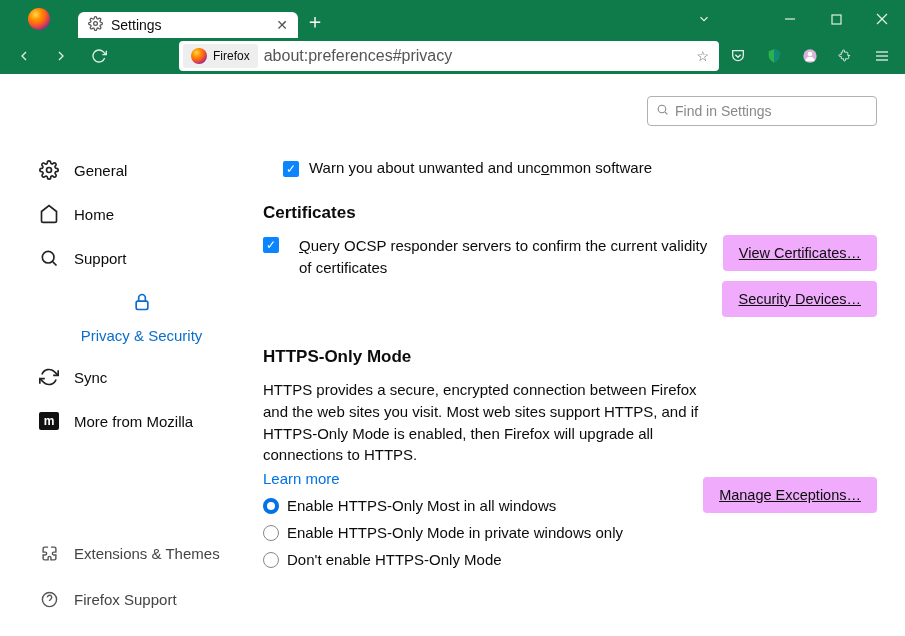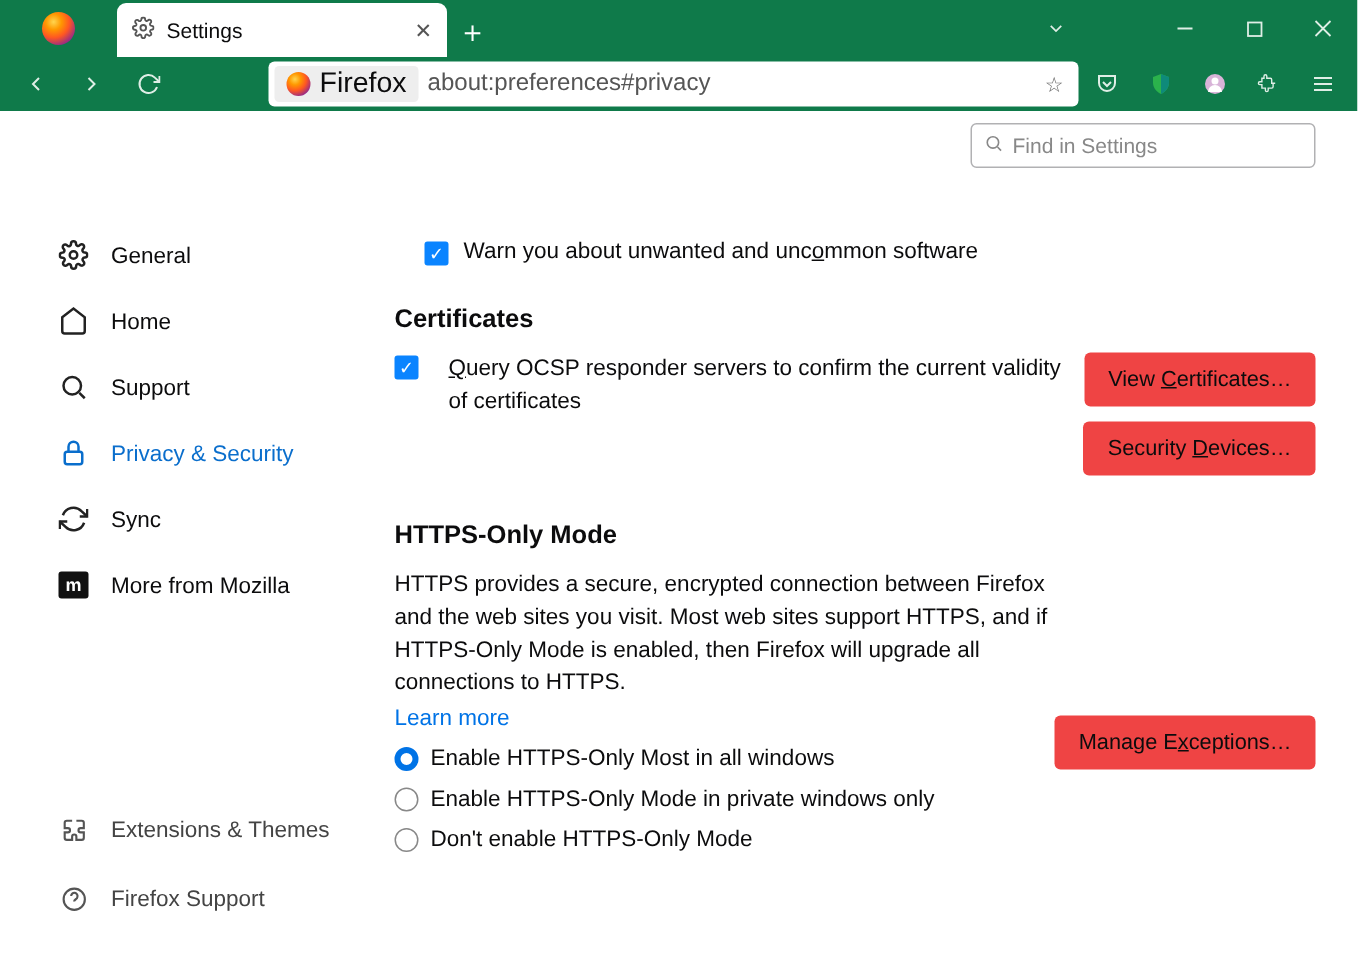--- a/index.html
+++ b/index.html
@@ -2,54 +2,54 @@
 <html><head>
 <meta charset="utf-8">
 <style>
   * { box-sizing: border-box; margin: 0; padding: 0; }
   body { font-family: "Segoe UI", Arial, sans-serif; font-size: 14px; color: #0c0c0d; width: 905px; height: 636px; overflow: hidden; background: #fff; }
   
   
   .titlebar { height: 38px; background: #0f7a4a; display: flex; align-items: flex-end; }
   .logo-wrap { width: 78px; display: flex; align-items: center; justify-content: center; height: 100%; }
   .ff-logo { width: 22px; height: 22px; border-radius: 50%; background: radial-gradient(circle at 35% 30%, #ffd54f 0%, #ff9800 25%, #ff5722 50%, #7b1fa2 85%); }
-  .tab { height: 36px; background: #fff; border-radius: 6px 6px 0 0; display: flex; align-items: center; min-width: 220px; padding: 0 10px; gap: 8px; margin-bottom: 0; }
+  .tab { height: 26px; background: #fff; border-radius: 6px 6px 0 0; display: flex; align-items: center; min-width: 220px; padding: 0 10px; gap: 8px; margin-bottom: 0; }
   .tab-close { margin-left: auto; color: #555; cursor: pointer; }
   .newtab { width: 34px; height: 34px; display: flex; align-items: center; justify-content: center; color: #fff; font-size: 20px; cursor: pointer; }
   .titlebar-right { margin-left: auto; display: flex; align-items: center; height: 100%; color: #dfeee6; }
   .win-btn { width: 46px; height: 100%; display: flex; align-items: center; justify-content: center; cursor: pointer; }
   
   
   .toolbar { height: 36px; background: #0f7a4a; display: flex; align-items: center; padding: 0 10px; gap: 10px; }
   .nav-btn { width: 30px; height: 30px; display: flex; align-items: center; justify-content: center; color: #dfeee6; cursor: pointer; }
   .urlbar { flex: 0 0 540px; height: 30px; background: #fff; border-radius: 4px; display: flex; align-items: center; padding: 0 4px; gap: 6px; }
   .identity { background: #eee; height: 24px; border-radius: 3px; display: flex; align-items: center; padding: 0 8px; gap: 6px; }
   .url-text { color: #555; flex: 1; font-size: 16px; }
   .star { color: #666; margin-left: auto; margin-right: 6px; cursor: pointer; }
   .tool-right { margin-left: auto; display: flex; align-items: center; gap: 18px; color: #dfeee6; padding-right: 4px; }
   .tool-icon { width: 18px; height: 18px; display:flex; align-items:center; justify-content:center; cursor: pointer; }
 
   
   .content { display: flex; height: calc(636px - 74px); position: relative; background: #fff; }
   
-  .search-settings { position: absolute; top: 8px; right: 28px; width: 230px; height: 30px; border: 1px solid #b1b1b3; border-radius: 4px; display: flex; align-items: center; padding: 0 8px; gap: 6px; color: #888; font-size: 14px; }
+  .search-settings { position: absolute; top: 22px; right: 28px; width: 230px; height: 30px; border: 1px solid #b1b1b3; border-radius: 4px; display: flex; align-items: center; padding: 0 8px; gap: 6px; color: #888; font-size: 14px; }
   
   .sidebar { width: 245px; padding-top: 85px; padding-left: 38px; display: flex; flex-direction: column; gap: 22px; }
   .side-item { display: flex; align-items: center; gap: 14px; cursor: pointer; font-size: 15px; }
-  .side-item.active { color: #0a6ecc; }
+  .side-item.active { color: #0a6ecc; flex-direction: column; }
   .side-icon { width: 22px; height: 22px; display: flex; align-items: center; justify-content: center; }
   .side-bottom { margin-top: auto; padding-bottom: 26px; display:flex; flex-direction:column; gap:24px; font-size:14px; color:#444;}
   
   .main { flex: 1; padding: 85px 28px 20px 18px; display: flex; flex-direction: column; font-size: 15px; color: #0c0c0d; }
   .row { display: flex; align-items: flex-start; }
   .chk { width: 16px; height: 16px; background: #0a84ff; display: inline-flex; align-items: center; justify-content: center; color: #fff; font-size: 12px; margin-right: 10px; margin-top: 2px; flex-shrink:0; border-radius:2px;}
   h2 { font-size: 17px; font-weight: 700; margin-bottom: 12px; margin-top: 26px; }
   .cert-row { display:flex; align-items:flex-start; gap:10px; }
   .cert-text { max-width: 410px; line-height: 1.45; }
-  .btn { background: #ef4444; border: none; border-radius: 4px; padding: 10px 16px; font-size: 14.5px; color: #0c0c0d; cursor: pointer; white-space:nowrap; }
+  .btn { background: #f0abfc; border: none; border-radius: 4px; padding: 10px 16px; font-size: 14.5px; color: #0c0c0d; cursor: pointer; white-space:nowrap;text-decoration:underline; }
   .btn-col { display:flex; flex-direction:column; gap:10px; align-items:flex-end; margin-left:auto;}
   .desc { line-height: 1.45; margin-bottom: 4px; max-width: 620px;}
   .link { color: #0073e6; margin-top: 4px; cursor:pointer; }
   .radio-row { display:flex; align-items:center; gap:8px; margin-top:10px;}
   .radio { width:16px; height:16px; border:1.5px solid #888; border-radius:50%; display:inline-flex; align-items:center; justify-content:center; flex-shrink:0;}
   .radio.sel { border:4px solid #0073e6; width:16px; height:16px;}
   .https-head-row { display:flex; align-items:flex-start;}
   .manage-btn-wrap { margin-left:auto; margin-top: 130px;}
   u.ak { text-decoration: underline; }
 </style>
@@ -111,21 +111,21 @@
   <div class="nav-btn">
       <svg width="16" height="16" viewBox="0 0 24 24" fill="none" stroke="currentColor" stroke-width="2">
         <path d="M23 4v6h-6"></path>
         <path d="M20.49 15a9 9 0 1 1-2.12-9.36L23 10"></path>
       </svg>
     </div>
   <div style="width:50px"></div>
   <div class="urlbar">
     <div class="identity">
       <div class="ff-logo" style="width:16px;height:16px"></div>
-      <span style="font-size:19px">Firefox</span>
+      <span style="font-size:12px">Firefox</span>
     </div>
     <span class="url-text">about:preferences#privacy</span>
     <span class="star">☆</span>
   </div>
   <div class="tool-right">
     <div class="tool-icon">
         <svg width="16" height="16" viewBox="0 0 24 24" fill="none" stroke="currentColor" stroke-width="2">
           <path d="M4 4h16v7a8 8 0 0 1-16 0V4z"></path>
           <polyline points="8 10 12 14 16 10"></polyline>
         </svg>

